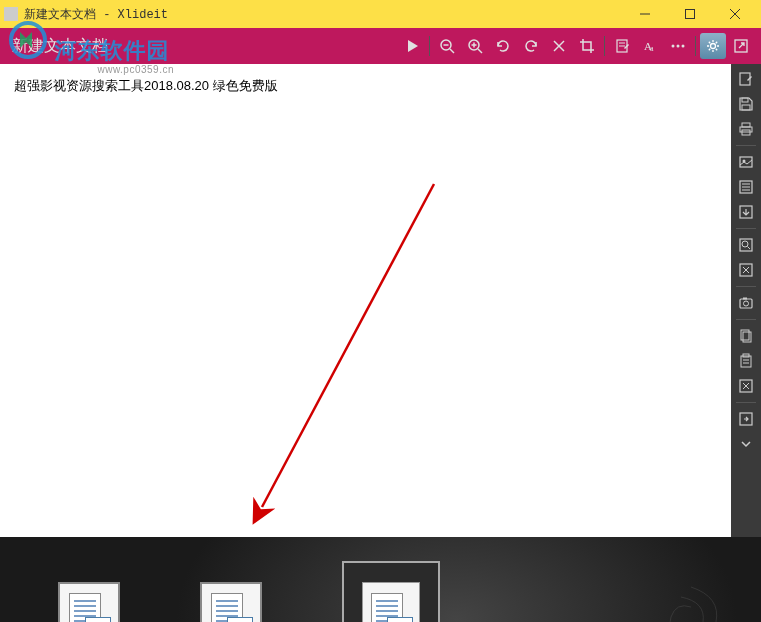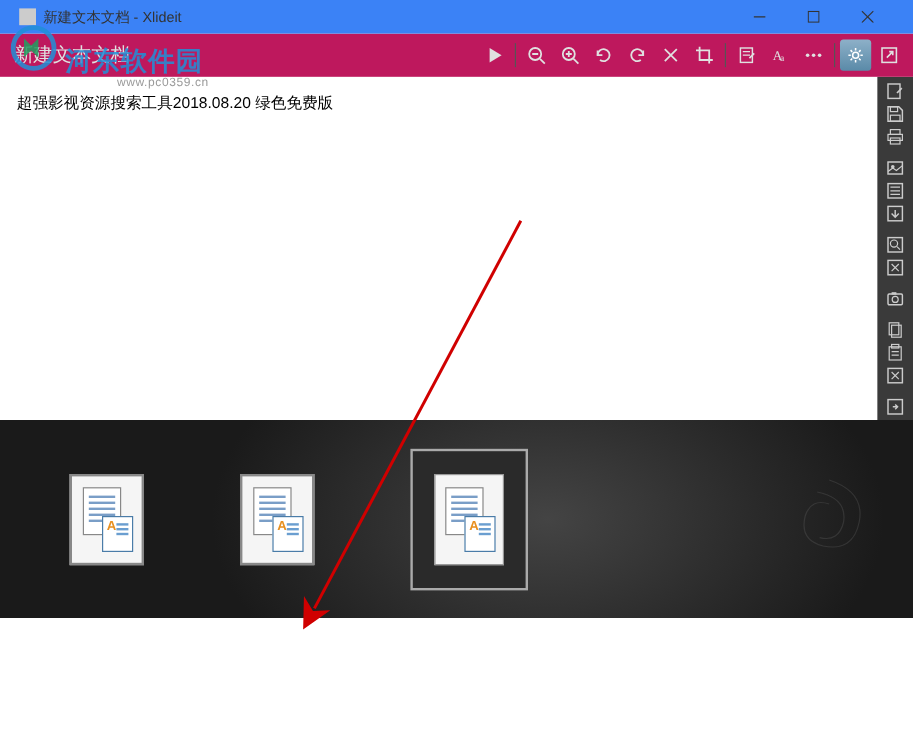--- a/index.html
+++ b/index.html
@@ -1,32 +1,32 @@
 <!DOCTYPE html>
 <html><head>
   <meta charset="utf-8">
   <style>
     * { margin: 0; padding: 0; box-sizing: border-box; }
     body { font-family: "Microsoft YaHei", Arial, sans-serif; width: 761px; height: 622px; overflow: hidden; position: relative; }
     
-    .titlebar { height: 28px; background: #3b82f6; display: flex; align-items: center; padding: 0 16px; position: relative; z-index: 10; }
+    .titlebar { height: 28px; background: #fde047; display: flex; align-items: center; padding: 0 4px; position: relative; z-index: 10; font-family: Liberation Mono, monospace; }
     .titlebar-icon { width: 14px; height: 14px; background: #ccc; margin-right: 6px; }
     .titlebar-text { font-size: 12px; color: #333; }
     .window-controls { margin-left: auto; display: flex; gap: 0; }
     .window-btn { width: 45px; height: 28px; display: flex; align-items: center; justify-content: center; cursor: pointer; }
     .window-btn svg { width: 10px; height: 10px; }
     
     .top-toolbar { height: 36px; background: #be185d; display: flex; align-items: center; padding: 0 6px; position: relative; z-index: 5; }
     .left-title { color: #e0e0e0; font-size: 16px; margin-left: 6px; }
     .top-toolbar-spacer { flex: 1; }
     .top-toolbar .tbtn { width: 26px; height: 26px; display: flex; align-items: center; justify-content: center; cursor: pointer; color: #e0e0e0; margin: 0 1px; }
     .tbtn.settings { background: linear-gradient(to bottom, #8db0c8, #5a8aa8); border-radius: 3px; }
     .separator { width: 1px; height: 20px; background: #555; margin: 0 3px; }
     
-    .main-container { display: flex; height: 286px; }
+    .main-container { display: flex; height: 473px; }
     .content-area { flex: 1; background: #fff; padding: 10px 14px; font-size: 13px; line-height: 1.8; color: #000; position: relative; }
     .content-area .line { margin-bottom: 8px; }
     
     .right-toolbar { width: 30px; background: #3a3a3a; display: flex; flex-direction: column; align-items: center; padding: 4px 0; gap: 3px; }
     .right-toolbar .rbtn { width: 22px; height: 22px; display: flex; align-items: center; justify-content: center; cursor: pointer; color: #ccc; }
     .rsep { width: 20px; height: 1px; background: #555; margin: 2px 0; }
     
     .bottom-panel { height: 165px; background: radial-gradient(ellipse 400px 250px at 60% 50%, #444 0%, #1a1a1a 70%); position: relative; display: flex; align-items: center; gap: 80px; padding-left: 58px; }
     .swirl { position: absolute; right: 20px; top: 30px; width: 100px; height: 100px; opacity: 0.3; }
     

